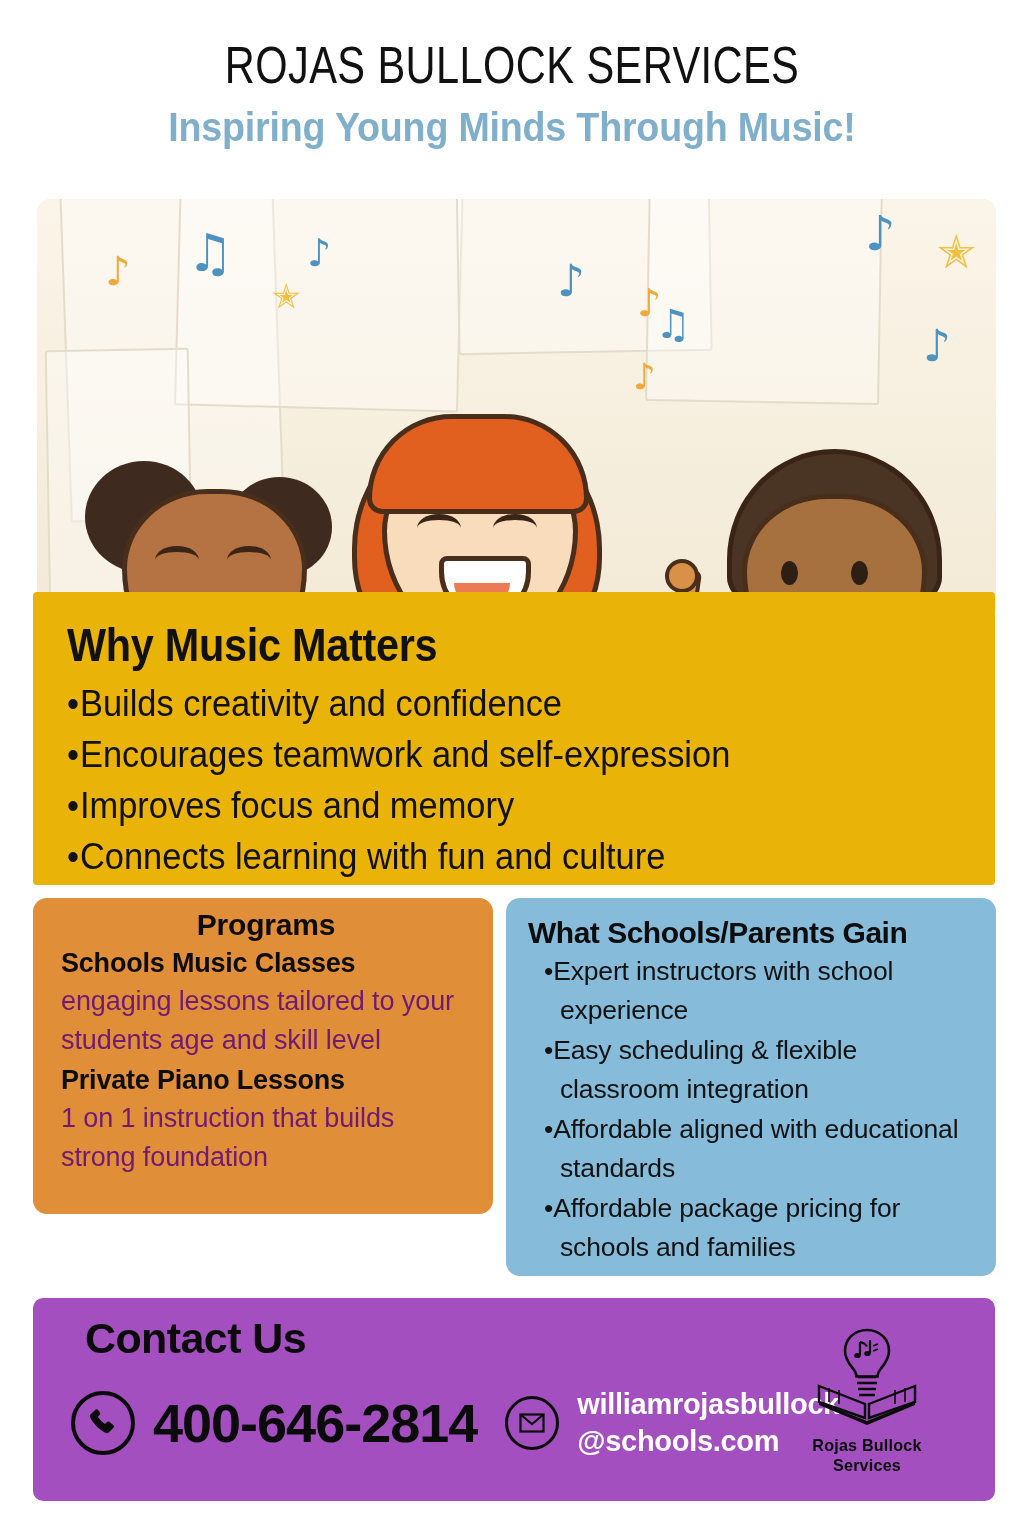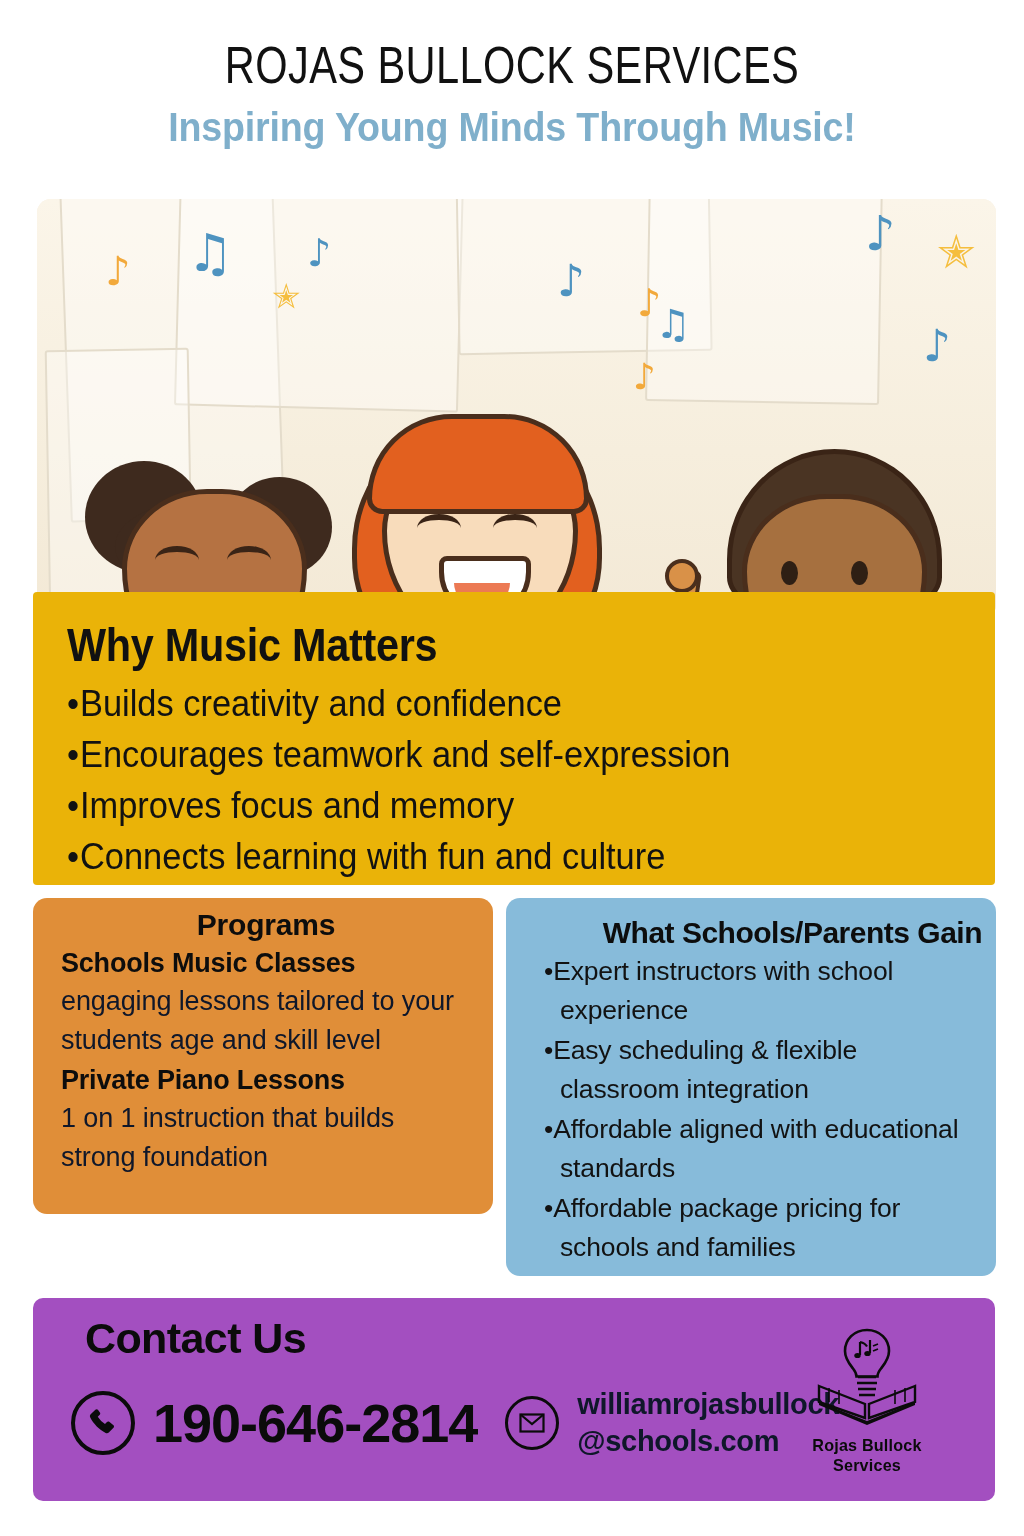--- a/index.html
+++ b/index.html
@@ -193,39 +193,39 @@
   .box-title-center {
     margin: 0 0 2px 0;
     text-align: center;
     font-size: 30px;
     font-weight: 700;
     color: #0D0D0D;
     letter-spacing: -0.2px;
   }
   .box-title-left {
     margin: 0 0 2px 0;
-    text-align: right;
+    text-align: left;
     font-size: 30px;
     font-weight: 700;
     color: #0D0D0D;
     letter-spacing: -0.5px;
   }
   .prog-head {
     margin: 0;
     font-size: 27px;
     font-weight: 700;
     color: #0D0D0D;
     line-height: 1.42;
     letter-spacing: -0.2px;
   }
   .prog-text {
     margin: 0;
     font-size: 27px;
     font-weight: 400;
-    color: #0f172a;
+    color: #701a75;
     line-height: 1.45;
     letter-spacing: -0.1px;
   }
   .gain-list { list-style: none; margin: 0; padding: 0 0 0 16px; }
   .gain-list li {
     font-size: 26.5px;
     font-weight: 400;
     color: #121212;
     line-height: 1.49;
     padding-left: 16px;
@@ -272,21 +272,21 @@
     font-weight: 700;
     color: #0B0B0B;
     letter-spacing: -1px;
     white-space: nowrap;
   }
   .email-icon-wrap { margin-left: 28px; }
   .email-text {
     margin-left: 18px;
     font-size: 29px;
     font-weight: 700;
-    color: #0f172a;
+    color: #ffffff;
     line-height: 1.28;
     letter-spacing: -0.3px;
   }
   .logo-wrap {
     position: absolute;
     right: 48px; top: 28px;
     width: 160px;
     text-align: center;
   }
   .logo-caption {
@@ -403,21 +403,21 @@
 
 <section class="contact-box">
   <h3 class="contact-title">Contact Us</h3>
 
   <div class="contact-row">
     <span class="icon-circle">
       <svg width="34" height="34" viewBox="0 0 24 24" aria-hidden="true">
         <path d="M6.6 2.6 3.3 5.9c-.6.6-.7 1.5-.3 2.2 2.4 4.6 6.3 8.5 10.9 10.9.7.4 1.6.3 2.2-.3l3.3-3.3c.5-.5.5-1.3 0-1.8l-3-2.4c-.5-.4-1.2-.3-1.6.1l-1.4 1.4a16 16 0 0 1-5.1-5.1l1.4-1.4c.4-.4.5-1.1.1-1.6L8.4 2.6c-.5-.5-1.3-.5-1.8 0z" fill="#0B0B0B"></path>
       </svg>
     </span>
-    <span class="phone-number">190-646-2814</span>
+    <span class="phone-number">400-646-2814</span>
 
     <span class="icon-circle small email-icon-wrap">
       <svg width="26" height="20" viewBox="0 0 26 20" aria-hidden="true">
         <rect x="1.5" y="1.5" width="23" height="17" fill="none" stroke="#0B0B0B" stroke-width="2.2"></rect>
         <path d="M1.5 1.5 13 11 24.5 1.5" fill="none" stroke="#0B0B0B" stroke-width="2.2"></path>
       </svg>
     </span>
     <span class="email-text">
       <span>williamrojasbullock</span><br>
       <span>@schools.com</span>

